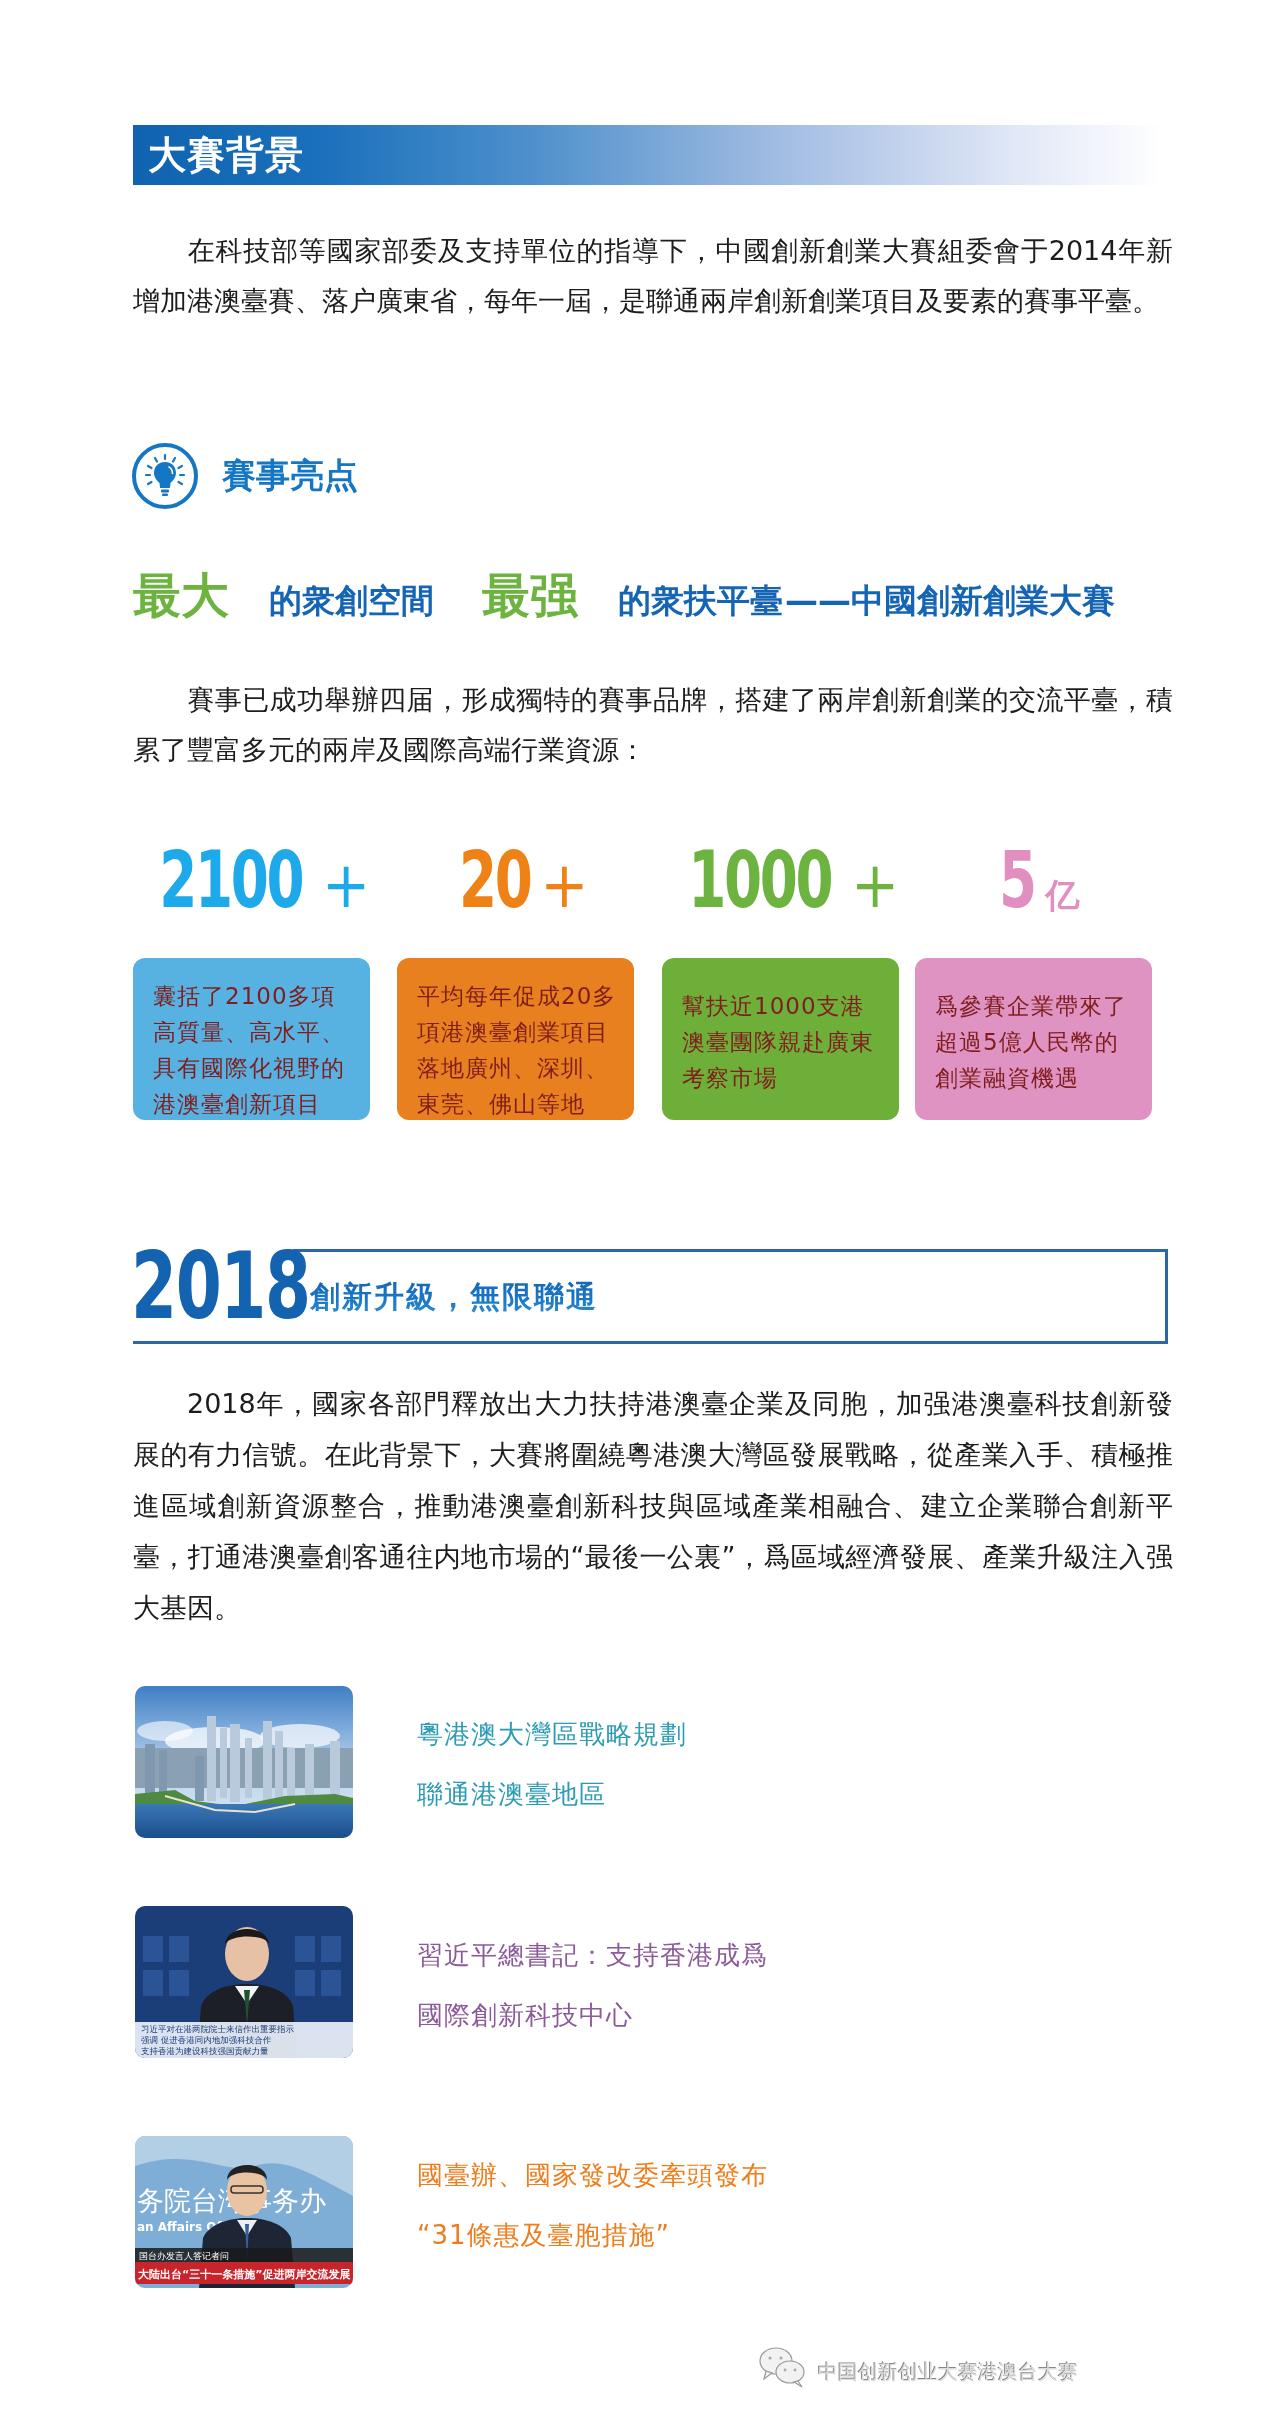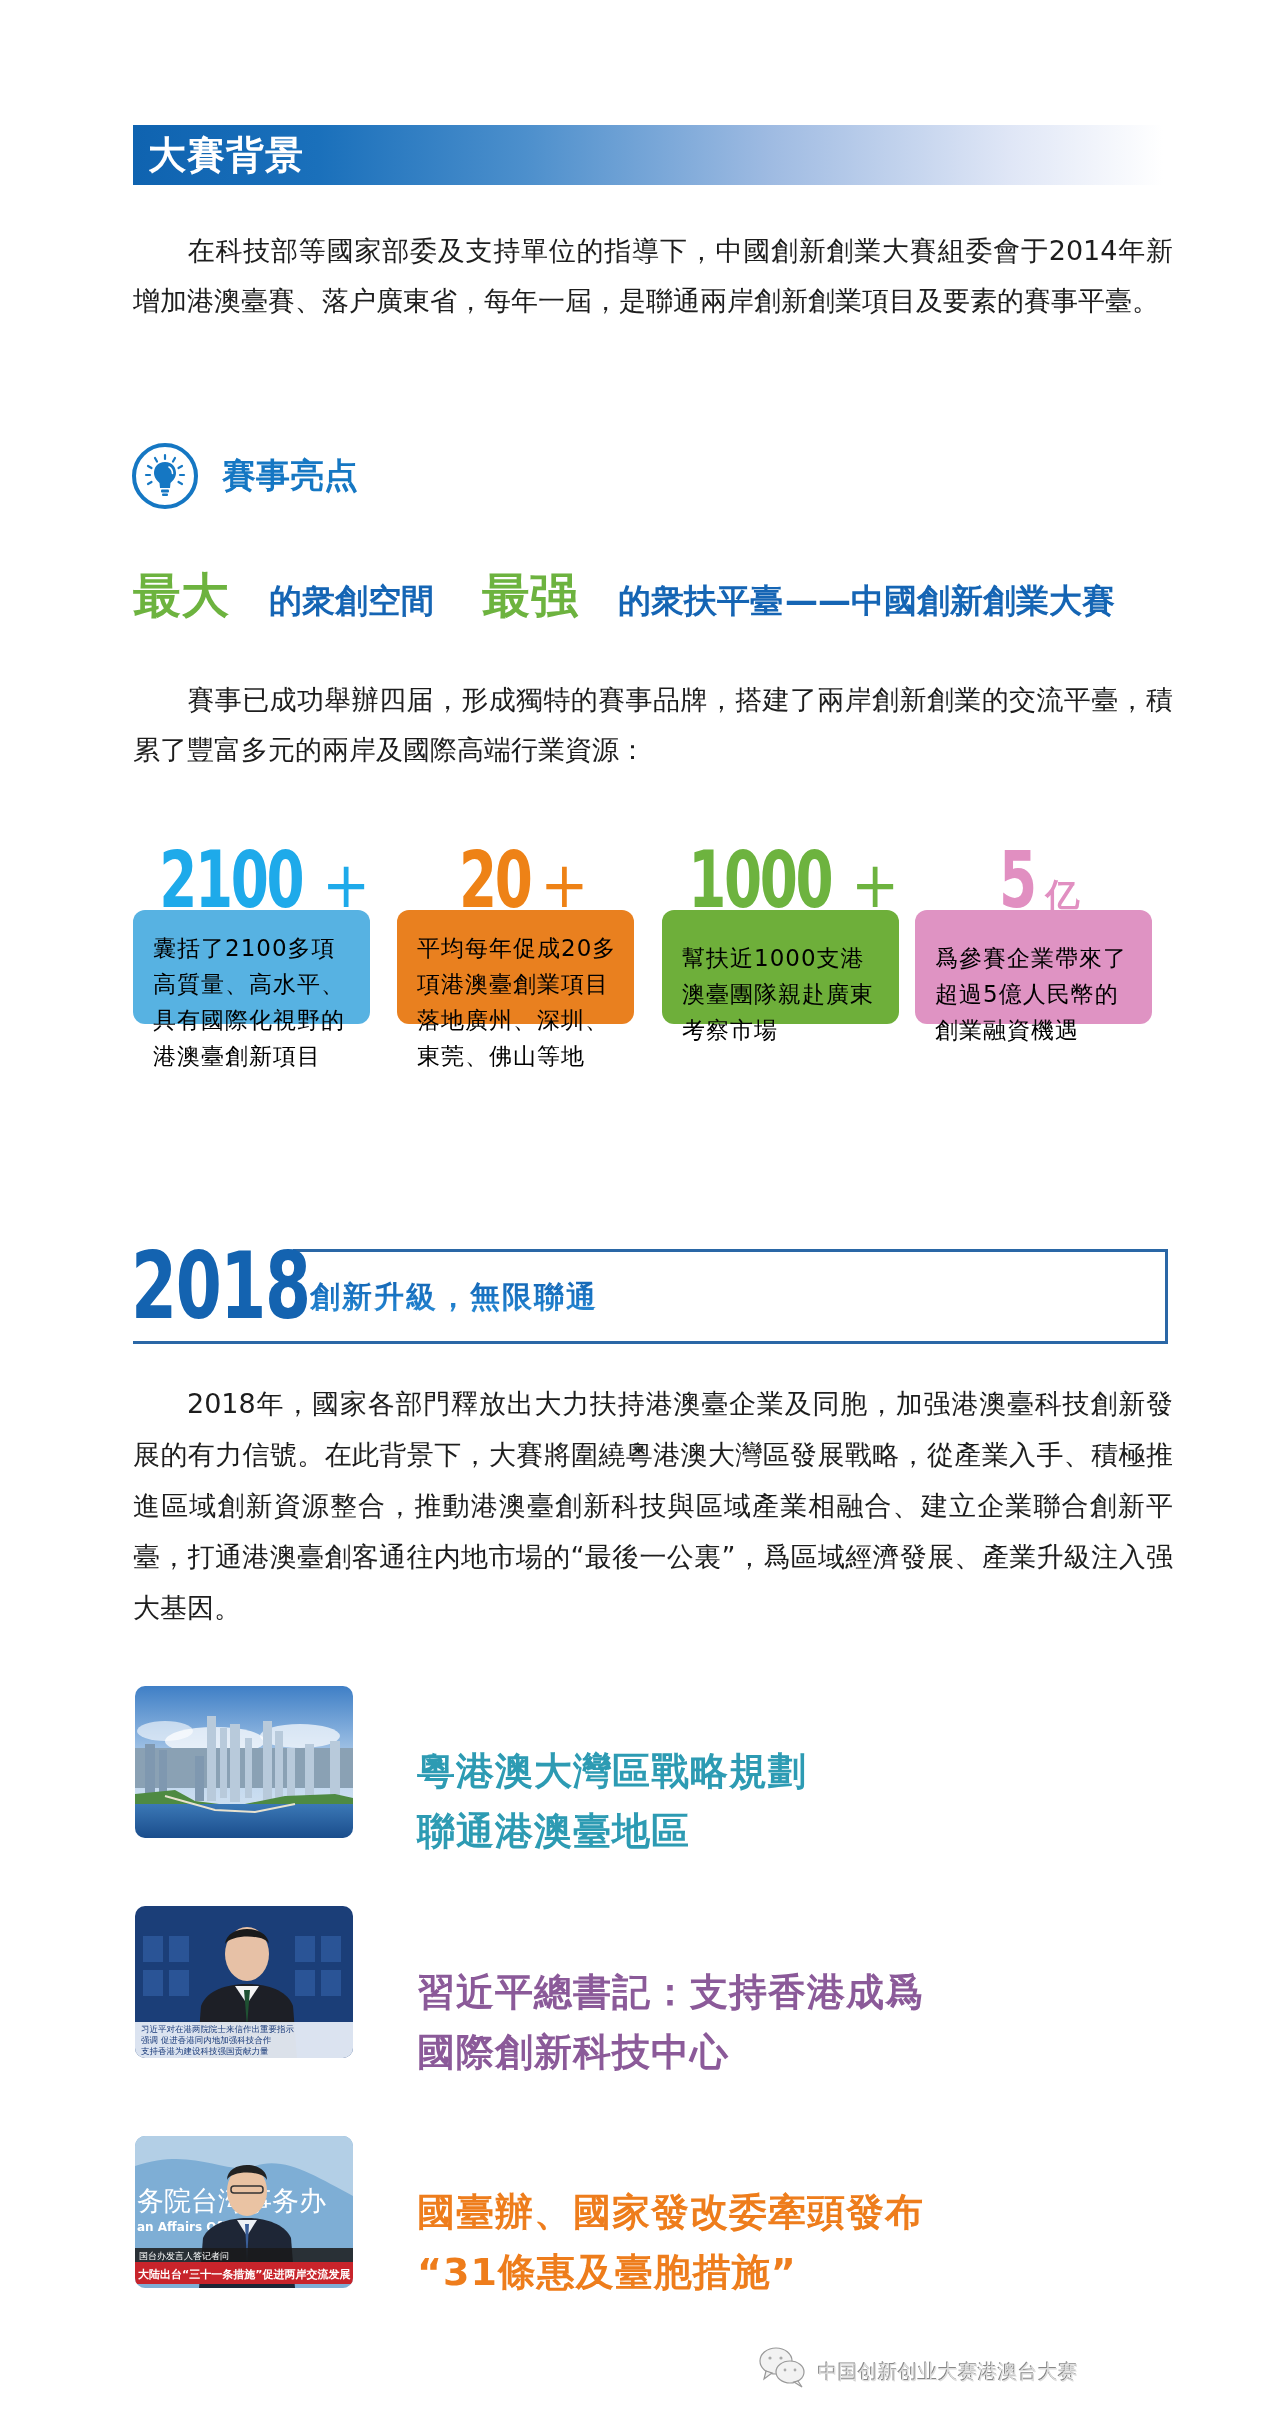--- a/index.html
+++ b/index.html
@@ -47,22 +47,22 @@
   .stat-num {
     top: 830px; width: 240px; text-align: center; font-weight: bold; line-height: 100px;
     font-family: "DejaVu Sans Condensed", "Liberation Sans Narrow", "DejaVu Sans", sans-serif;
     letter-spacing: -3px;
   }
   .stat-num .n { font-size: 78px; display: inline-block; transform: scaleX(0.78); transform-origin: center; }
   .stat-num .s { font-size: 64px; font-weight: normal; }
   .stat-num .u { font-size: 34px; margin-left: 6px; }
 
   .stat-card {
-    top: 910px; width: 237px; height: 114px; border-radius: 12px; box-sizing: border-box;
-    padding: 20px 16px 0 20px; color: #000000; font-size: 23px; line-height: 36px;
+    top: 958px; width: 237px; height: 162px; border-radius: 12px; box-sizing: border-box;
+    padding: 20px 16px 0 20px; color: #7f1d1d; font-size: 23px; line-height: 36px;
     letter-spacing: 1px;
   }
 
   
   .year-box {
     left: 133px; top: 1249px; width: 1035px; height: 95px; box-sizing: border-box;
   }
   .year-box .top-line { position: absolute; left: 160px; right: 0; top: 0; height: 3px; background: #2a67a6; }
   .year-box .right-line { position: absolute; right: 0; top: 0; bottom: 0; width: 3px; background: #2a67a6; }
   .year-box .bottom-line { position: absolute; left: 0; right: 0; bottom: 0; height: 3px; background: #2a67a6; }
@@ -75,21 +75,21 @@
     background: linear-gradient(to bottom, #1259a6 0%, #1a78c7 55%, #3fa6e6 100%);
     -webkit-background-clip: text; background-clip: text; color: transparent;
     letter-spacing: 2px;
   }
 
   
   .thumb {
     left: 135px; width: 218px; height: 152px; border-radius: 10px; overflow: hidden;
   }
   .news-title {
-    left: 417px; font-size: 38px; font-weight: bold; line-height: 60px; letter-spacing: 1px; margin-top: 37px;
+    left: 417px; font-size: 26px; font-weight: normal; line-height: 60px; letter-spacing: 1px;
   }
 
   
   .footer {
     left: 758px; top: 2345px; font-size: 20px; color: #dddddd; line-height: 40px; white-space: nowrap;
     text-shadow: -1px -1px 0 #888, 1px 1px 0 #fff;
   }
   .footer .wechat { display: inline-block; vertical-align: middle; margin-right: 10px; }
 </style>
 </head>

